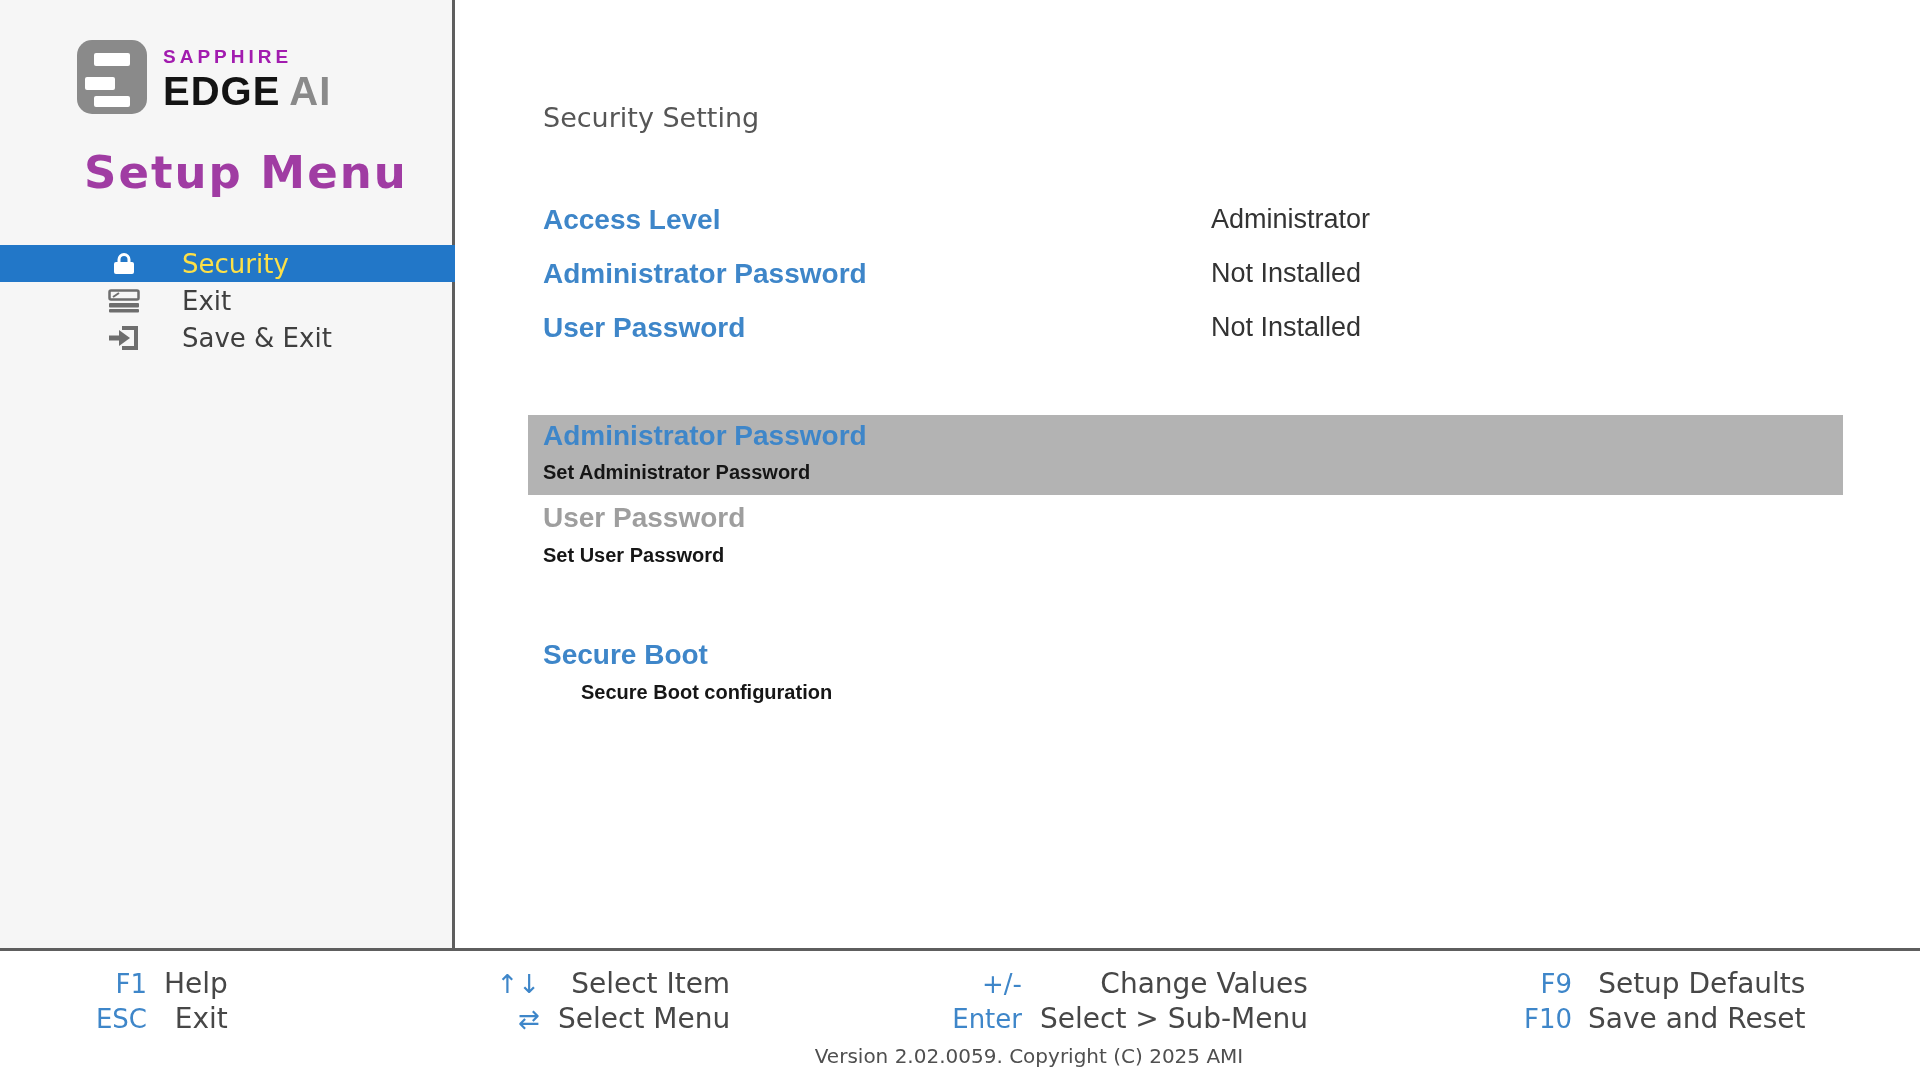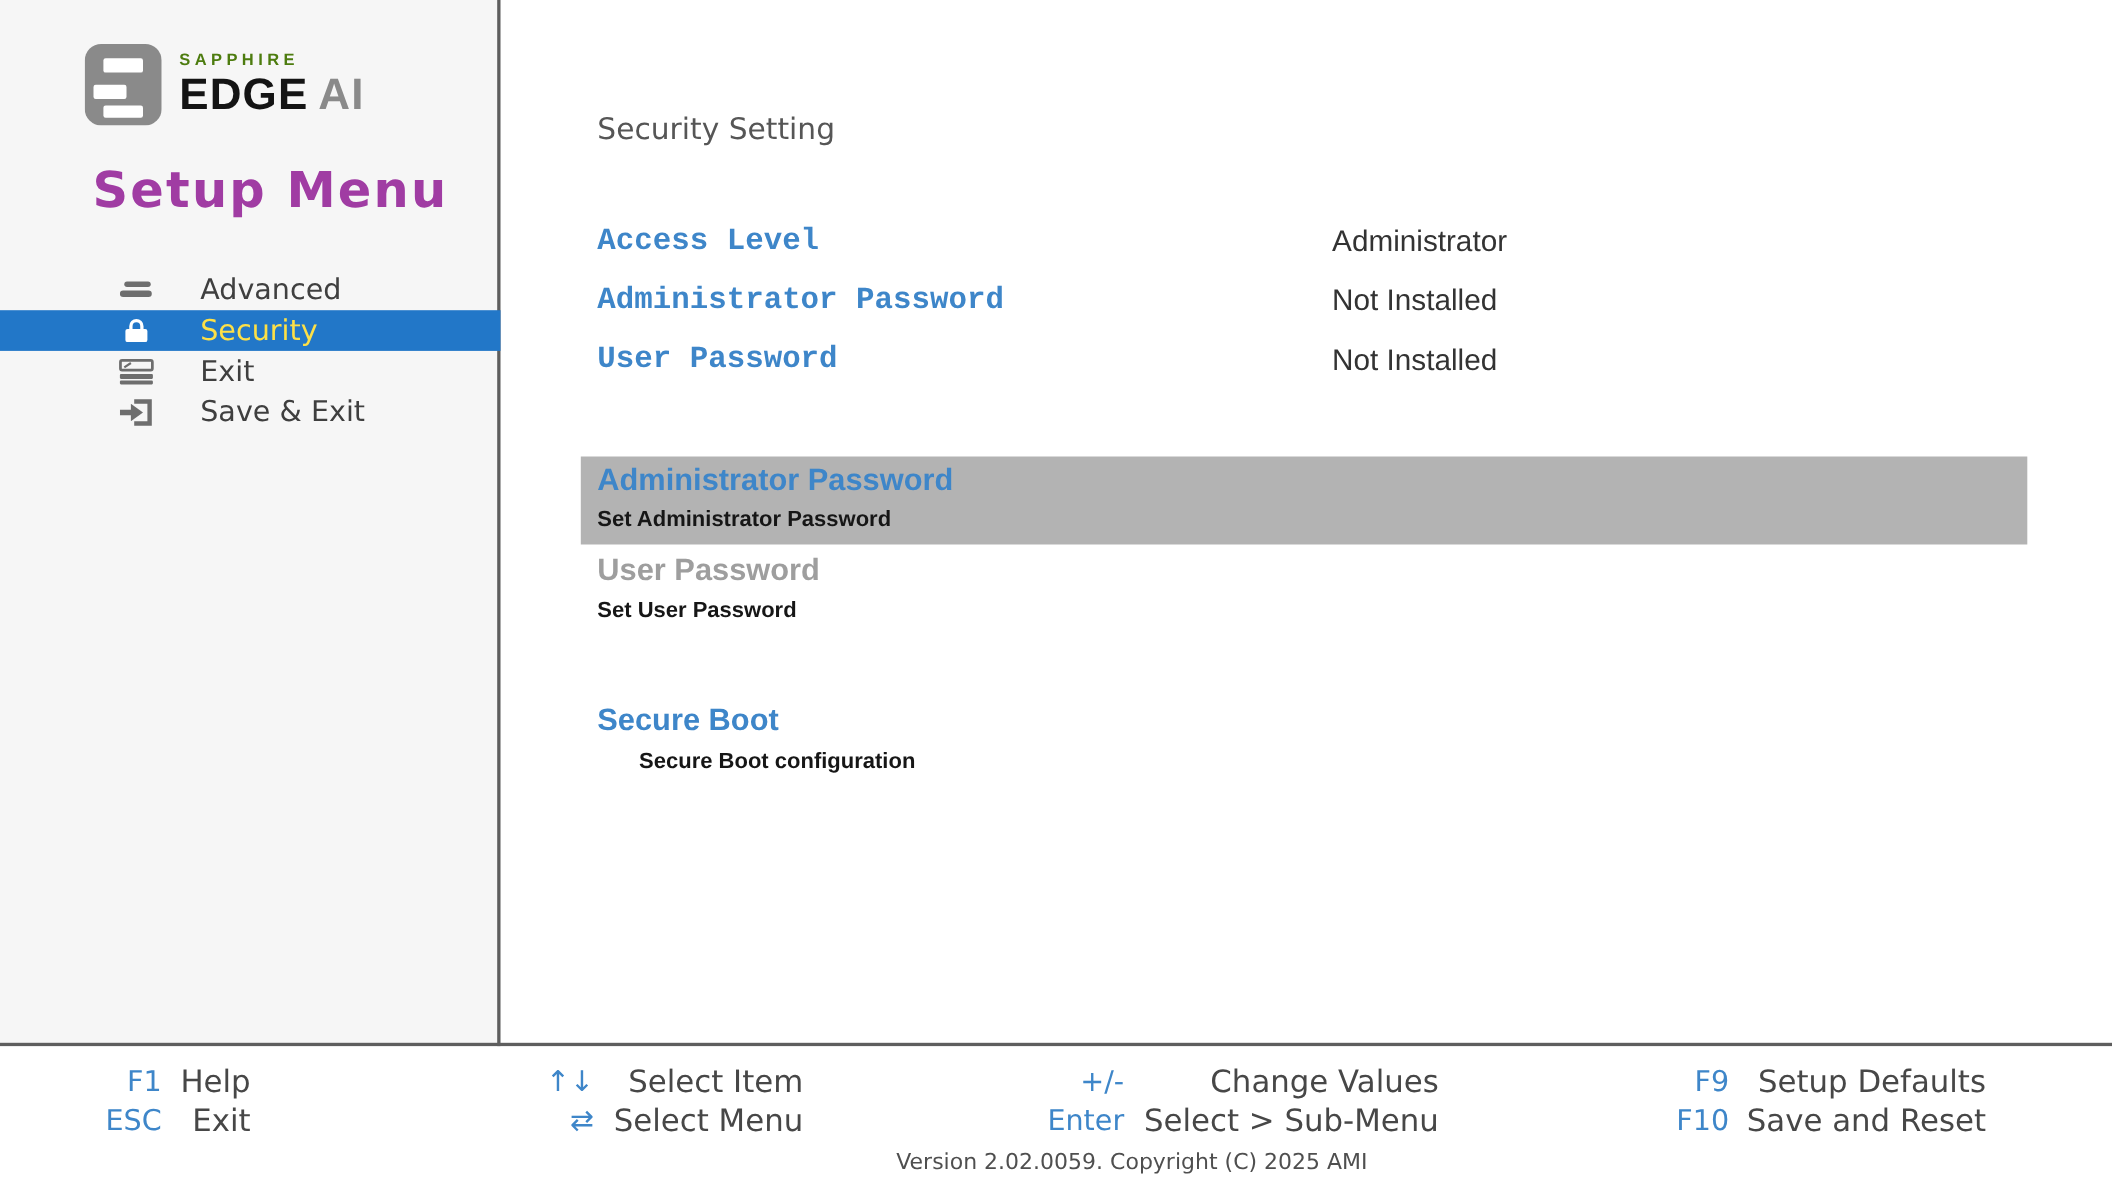--- a/index.html
+++ b/index.html
@@ -6,41 +6,41 @@
   html,body { width:1920px; height:1080px; background:#ffffff; overflow:hidden;
               font-family:"DejaVu Sans", sans-serif; }
   .screen { position:relative; width:1920px; height:1080px; background:#ffffff; }
 
   
   .sidebar { position:absolute; left:0; top:0; width:455px; height:951px;
              background:#f6f6f6; border-right:3px solid #5e5e5e; }
   .logo { position:absolute; left:77px; top:40px; display:flex; align-items:flex-start; }
   .logo-badge { width:70px; height:74px; }
   .brand-text { margin-left:16px; padding-top:6px; }
-  .brand-sapphire { font-size:15px; font-weight:700; letter-spacing:4px; color:#4d7c0f;
+  .brand-sapphire { font-size:19px; font-weight:700; letter-spacing:4px; color:#a21caf;
                     font-family:"Liberation Sans", sans-serif; }
   .brand-edge-line { margin-top:2px; font-size:40px; font-weight:700; line-height:42px;
                      font-family:"Liberation Sans", sans-serif; color:#141414; letter-spacing:1px; }
   .brand-ai { color:#8a8a8a; margin-left:9px; }
   .setup-title { position:absolute; left:84px; top:146px; font-size:45px; font-weight:700;
                  letter-spacing:2px; color:#a03ca3; }
   .menu { position:absolute; left:0; top:245px; width:455px; }
   .menu-item { height:37px; display:flex; align-items:center; padding-left:104px; cursor:default; }
   .menu-item .mi-icon { width:40px; display:flex; justify-content:center; align-items:center; }
   .menu-item .mi-label { margin-left:38px; font-size:26px; color:#3f3f3f; }
   .menu-item.selected { background:#2277c8; }
   .menu-item.selected .mi-label { color:#fde047; }
 
   
   .content { position:absolute; left:458px; top:0; right:0; height:743px; background:#ffffff; }
   .page-title { position:absolute; left:85px; top:102px; font-size:27px; color:#565656; }
 
   .info-row { position:absolute; left:0; width:100%; height:30px; }
   .info-label { position:absolute; left:85px; font-size:28px; font-weight:700; color:#3e86c9;
-                font-family:Liberation Mono, monospace; }
+                font-family:Liberation Sans, sans-serif; }
   .info-value { position:absolute; left:753px; font-size:27px; color:#333333;
                 font-family:"Liberation Sans", sans-serif; }
   .row-1 { top:204px; } .row-2 { top:258px; } .row-3 { top:312px; }
 
   .option { position:absolute; left:70px; width:1315px; }
   .opt-title { font-size:28px; font-weight:700; color:#3e86c9;
                font-family:"Liberation Sans", sans-serif; }
   .opt-help { font-size:20px; font-weight:700; color:#161616;
               font-family:"Liberation Sans", sans-serif; }
   .option-admin { top:415px; height:80px; background:#b3b3b3; }
@@ -83,29 +83,20 @@
         <div class="brand-sapphire">SAPPHIRE</div>
         <div class="brand-edge-line"><span>EDGE</span><span class="brand-ai">AI</span></div>
       </div>
     </div>
 
     <h1 class="setup-title">Setup Menu</h1>
 
     <nav class="menu">
 
 
-      <div class="menu-item">
-        <span class="mi-icon">
-          <svg width="30" height="20" viewBox="0 0 30 20">
-            <rect x="4" y="2" width="24" height="5" rx="2.5" fill="#6e6e6e"></rect>
-            <rect x="0" y="10" width="29" height="6" rx="3" fill="#6e6e6e"></rect>
-          </svg>
-        </span>
-        <span class="mi-label">Advanced</span>
-      </div>
 
       <div class="menu-item selected">
         <span class="mi-icon">
           <svg width="28" height="24" viewBox="0 0 28 24">
             <path d="M9 11 V7.5 a5 5 0 0 1 10 0 V11" fill="none" stroke="#ffffff" stroke-width="3"></path>
             <rect x="4" y="10" width="20" height="12" rx="2" fill="#ffffff"></rect>
           </svg>
         </span>
         <span class="mi-label">Security</span>
       </div>

